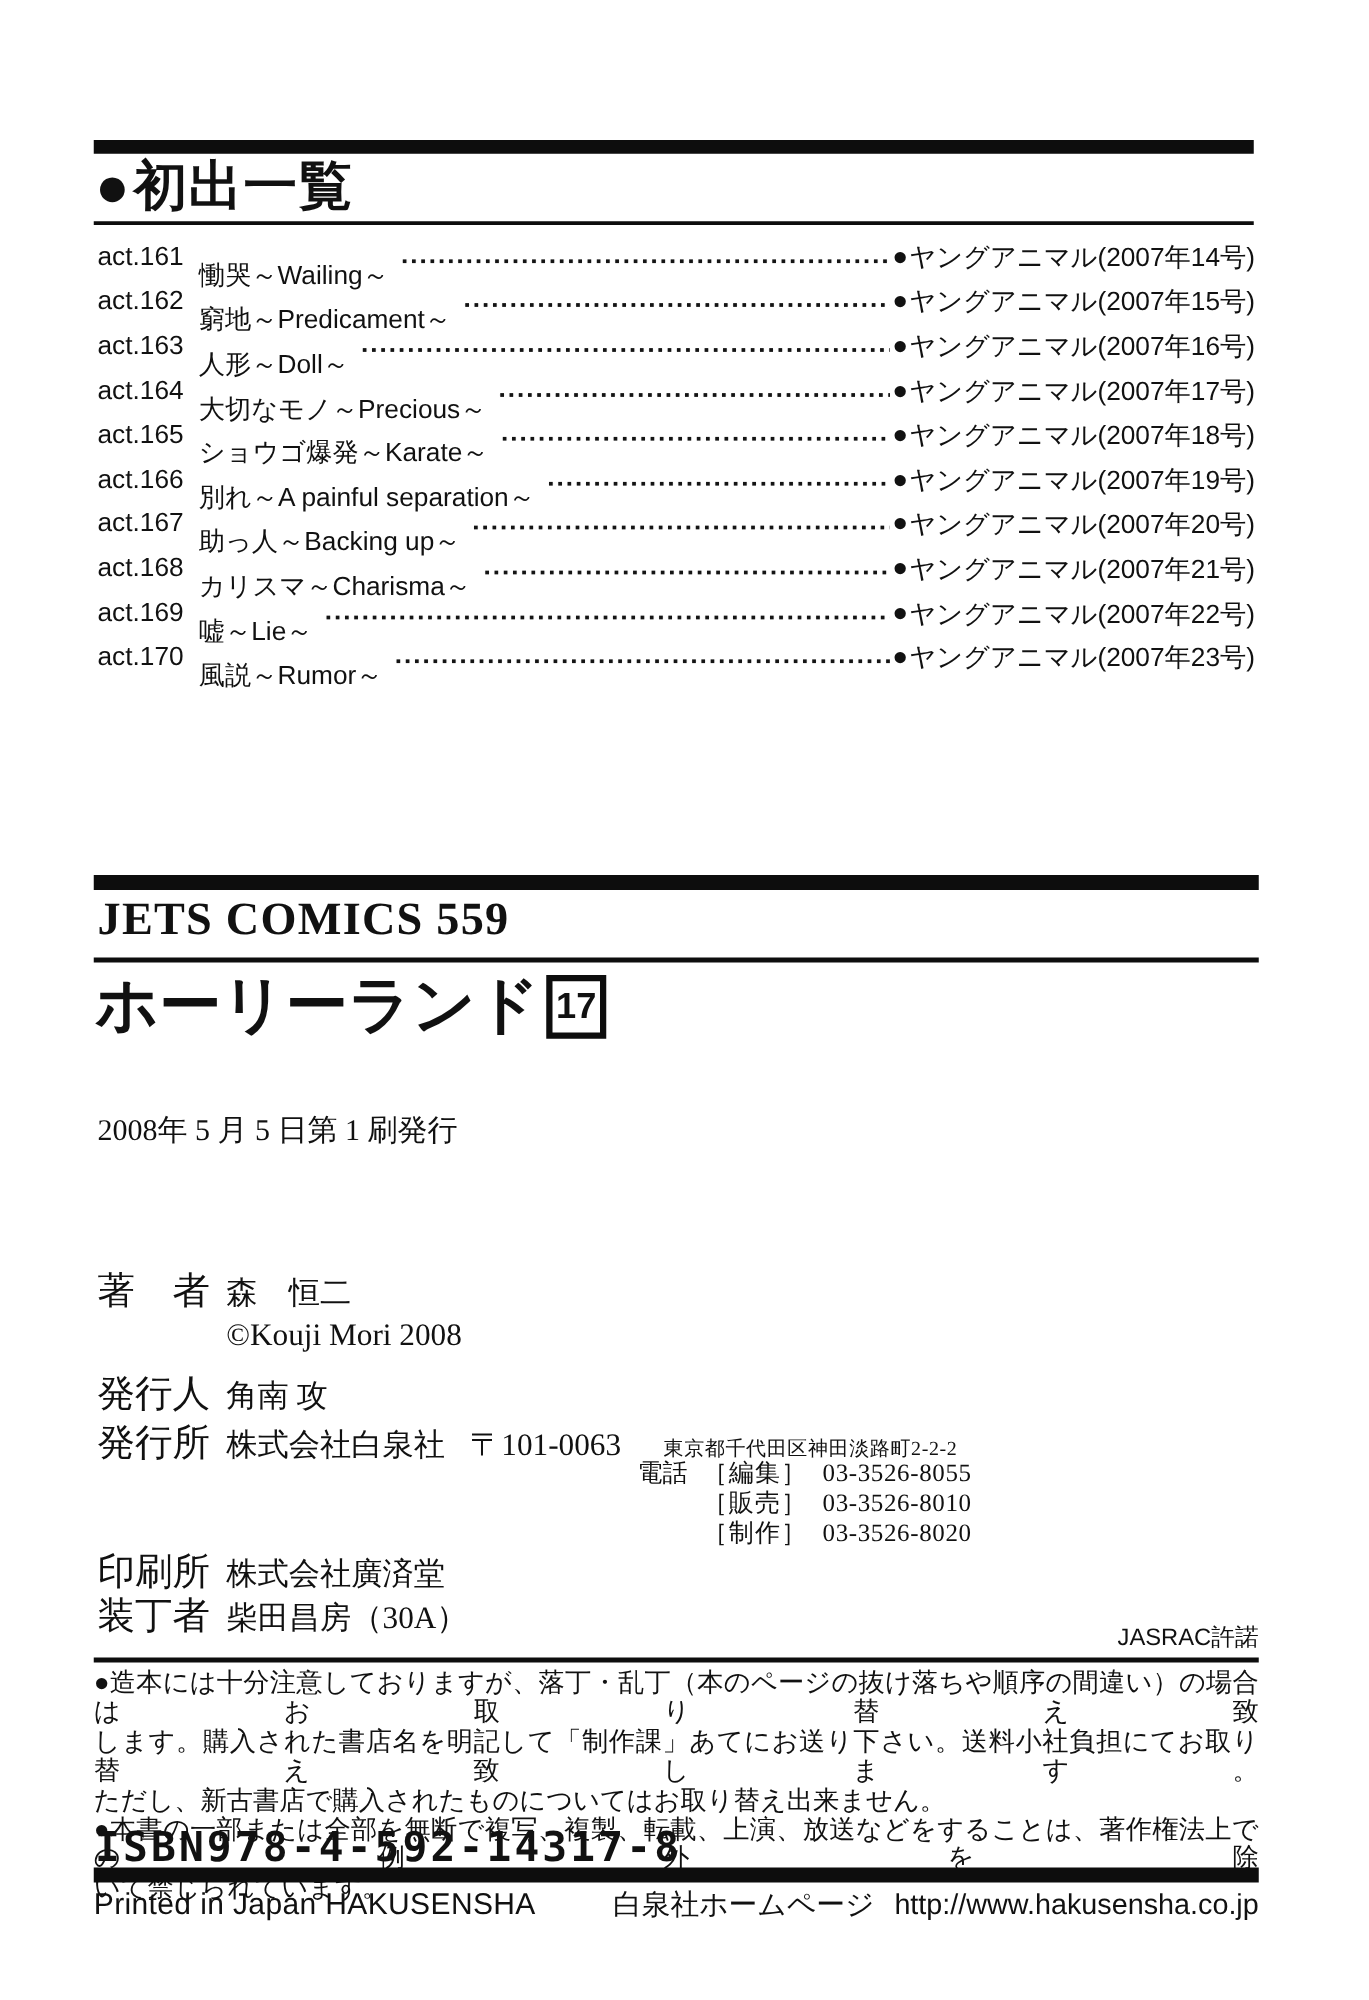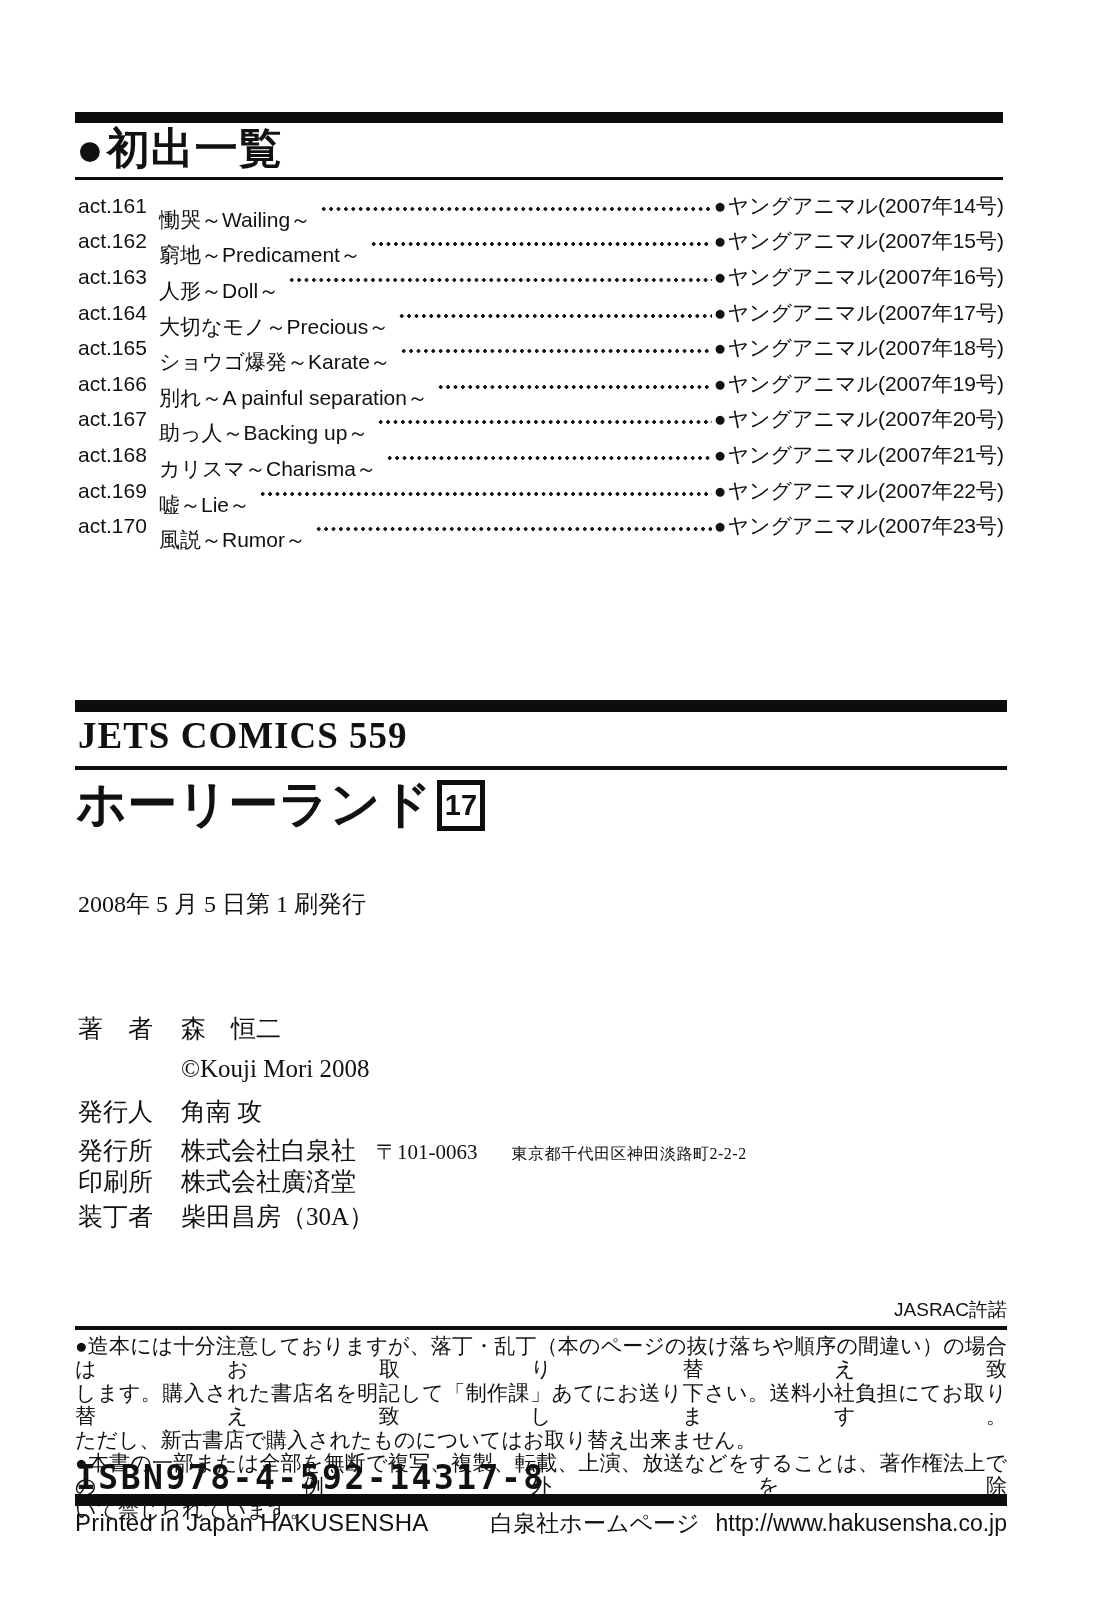--- a/index.html
+++ b/index.html
@@ -60,27 +60,27 @@
     display:flex; align-items:center; justify-content:center;
     font-size:29px; font-weight:800; padding:0 3px;
   }
   .print-date {
     position:absolute; left:78px; top:888px;
     font-size:24px; white-space:nowrap;
   }
 
   .colophon { position:absolute; left:78px; top:1012px; width:929px; }
   .colo-row { display:flex; align-items:baseline; white-space:nowrap; }
-  .colo-label { flex:0 0 103px; font-size:25px; }
+  .colo-label { flex:0 0 103px; font-size:30px; }
   .colo-value { font-size:25px; }
   .row-author    { height:31px; }
   .row-copyright { height:31px; margin-top:12px; }
   .row-pubperson { height:31px; margin-top:9px; }
   .row-publisher { height:31px; margin-top:8px; }
-  .postal  { font-size:21px; margin-left:20px; }
+  .postal  { font-size:25px; margin-left:20px; }
   .address { font-size:16px; margin-left:34px; letter-spacing:0.5px; }
   .phone-row { display:flex; align-items:baseline; height:24px; white-space:nowrap; margin-left:432px; font-size:20px; }
   .tel-cell  { flex:0 0 52px; }
   .dept-cell { flex:0 0 76px; letter-spacing:1px; }
   .num-cell  { margin-left:12px; letter-spacing:0.5px; }
   .row-printer  { height:31px; margin-top:0px; }
   .row-designer { height:31px; margin-top:4px; }
 
   .jasrac {
     position:absolute; right:88px; top:1297px;
@@ -249,20 +249,40 @@
     <div class="colo-row row-pubperson">
       <span class="colo-label">発行人</span>
       <span class="colo-value">角南 攻</span>
     </div>
     <div class="colo-row row-publisher">
       <span class="colo-label">発行所</span>
       <span class="colo-value">株式会社白泉社</span>
       <span class="postal">〒101-0063</span>
       <span class="address">東京都千代田区神田淡路町2-2-2</span>
     </div>
+    <div>
+
+        <div class="phone-row">
+          <span class="tel-cell">電話</span>
+          <span class="dept-cell">［編集］</span>
+          <span class="num-cell">03-3526-8055</span>
+        </div>
+
+        <div class="phone-row">
+          <span class="tel-cell"></span>
+          <span class="dept-cell">［販売］</span>
+          <span class="num-cell">03-3526-8010</span>
+        </div>
+
+        <div class="phone-row">
+          <span class="tel-cell"></span>
+          <span class="dept-cell">［制作］</span>
+          <span class="num-cell">03-3526-8020</span>
+        </div>
+      </div>
     <div class="colo-row row-printer">
       <span class="colo-label">印刷所</span>
       <span class="colo-value">株式会社廣済堂</span>
     </div>
     <div class="colo-row row-designer">
       <span class="colo-label">装丁者</span>
       <span class="colo-value">柴田昌房（30A）</span>
     </div>
   </div>
 

